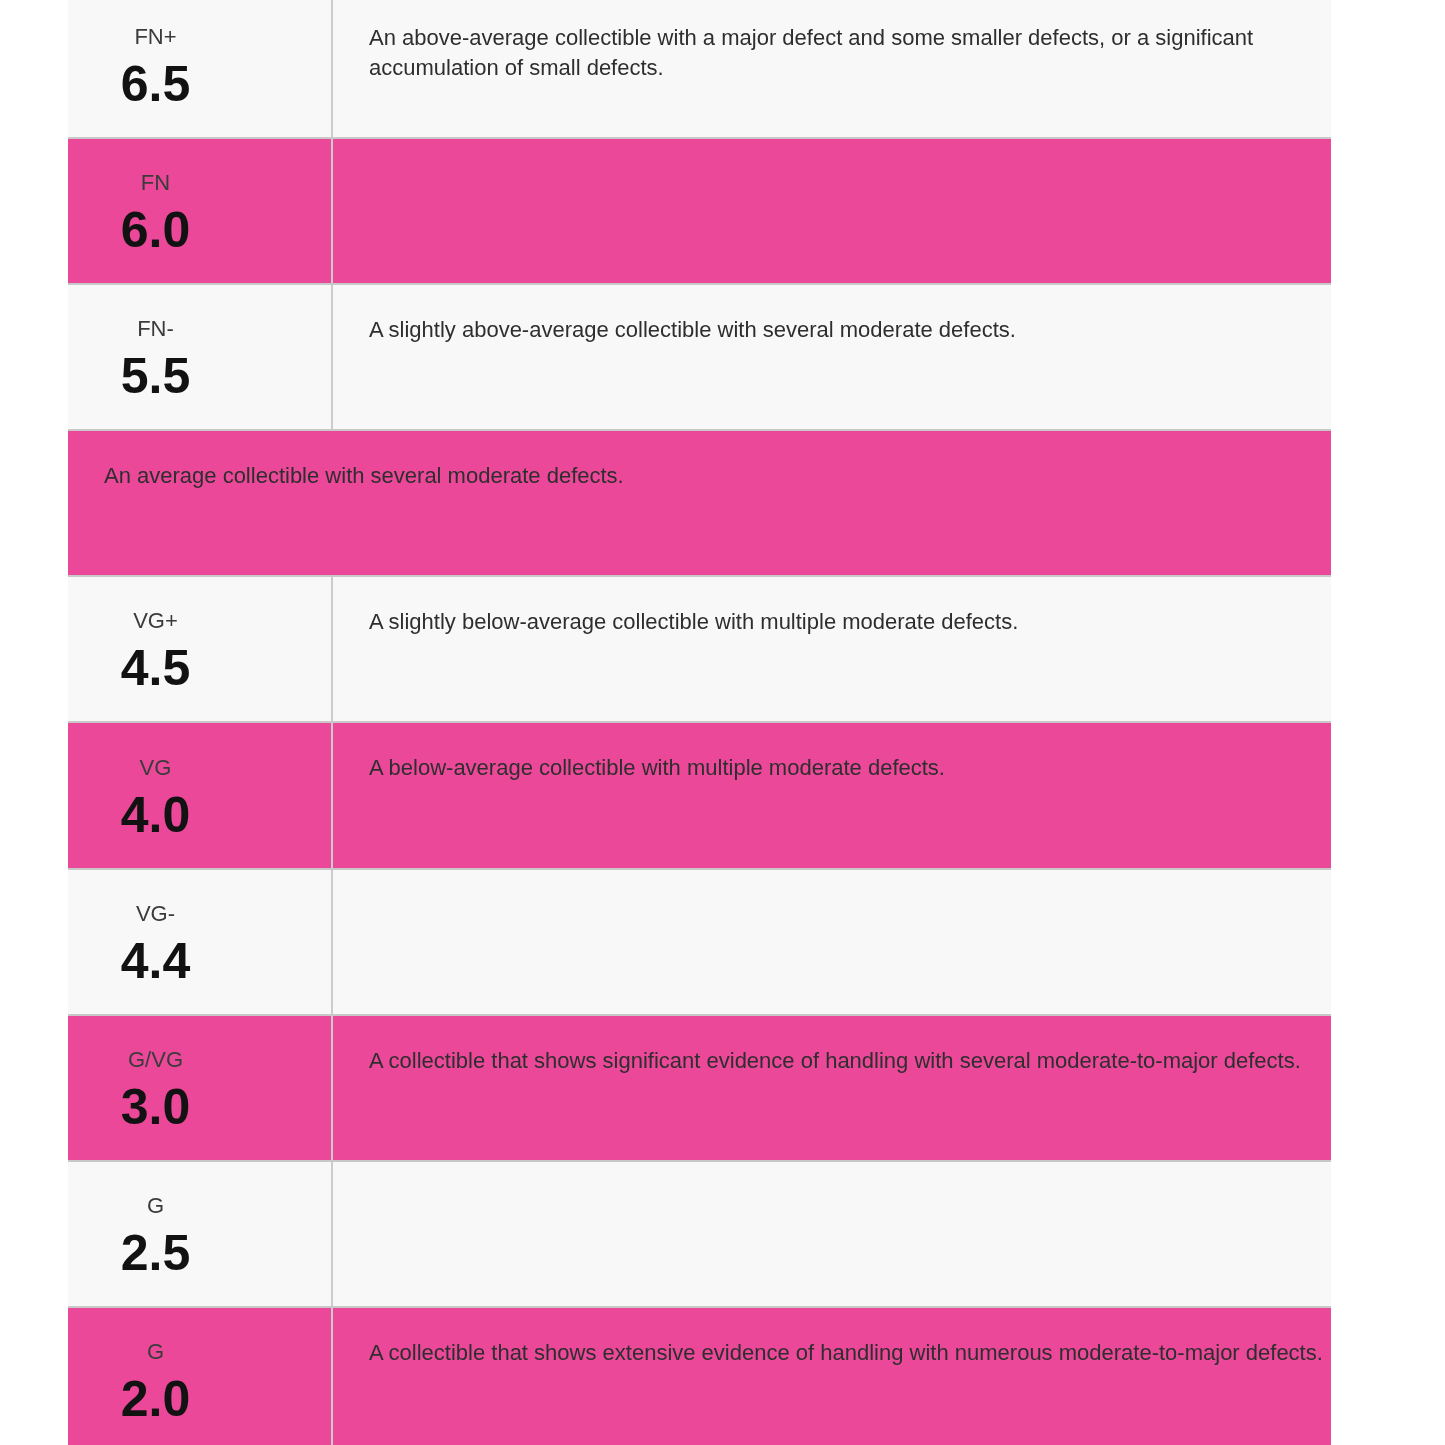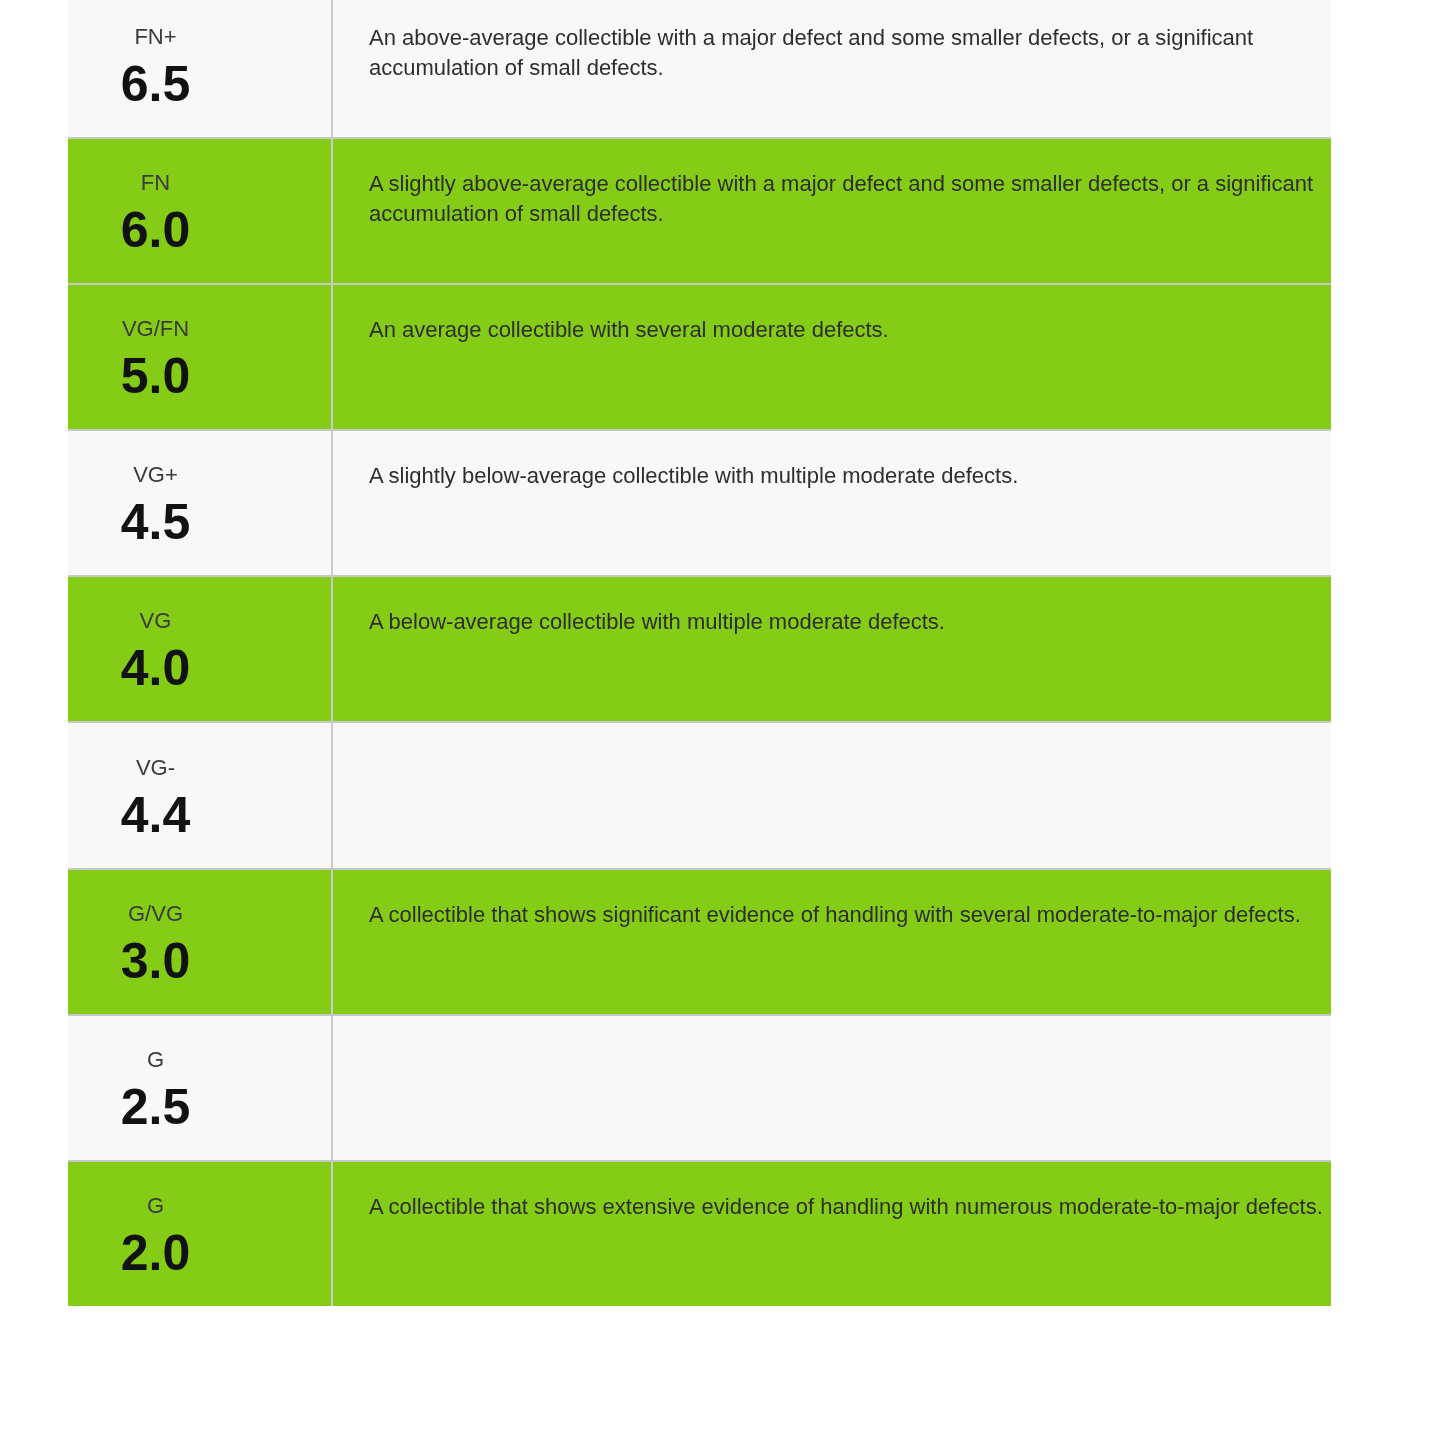--- a/index.html
+++ b/index.html
@@ -26,21 +26,21 @@
     top: -9px;
     width: 1309px;
   }
   .grade-row {
     display: flex;
     height: 146.1px;
     box-sizing: border-box;
     border-top: 2px solid #c8c8c8;
   }
   .grade-row.light { background: #f8f8f8; }
-  .grade-row.gray  { background: #84cc16; }
+  .grade-row.gray  { background: #ec4899; }
   .grade-cell {
     width: 265px;
     box-sizing: border-box;
     border-right: 2px solid #cbcbcb;
     padding-right: 88px;
     display: flex;
     flex-direction: column;
     align-items: center;
     justify-content: center;
     text-align: center;
@@ -79,29 +79,31 @@
       <div class="grade-value">6.5</div>
     </div>
     <div class="desc-cell">An above-average collectible with a major defect and some smaller defects, or a significant accumulation of small defects.</div>
   </div>
 
   <div class="grade-row gray">
     <div class="grade-cell">
       <div class="grade-label">FN</div>
       <div class="grade-value">6.0</div>
     </div>
-    <div class="desc-cell">A slightly above-average collectible with a major defect and some smaller defects, or a significant accumulation of small defects.</div>
   </div>
 
+  <div class="grade-row light">
+    <div class="grade-cell">
+      <div class="grade-label">FN-</div>
+      <div class="grade-value">5.5</div>
+    </div>
+    <div class="desc-cell">A slightly above-average collectible with several moderate defects.</div>
+  </div>
 
   <div class="grade-row gray">
-    <div class="grade-cell">
-      <div class="grade-label">VG/FN</div>
-      <div class="grade-value">5.0</div>
-    </div>
     <div class="desc-cell">An average collectible with several moderate defects.</div>
   </div>
 
   <div class="grade-row light">
     <div class="grade-cell">
       <div class="grade-label">VG+</div>
       <div class="grade-value">4.5</div>
     </div>
     <div class="desc-cell">A slightly below-average collectible with multiple moderate defects.</div>
   </div>

